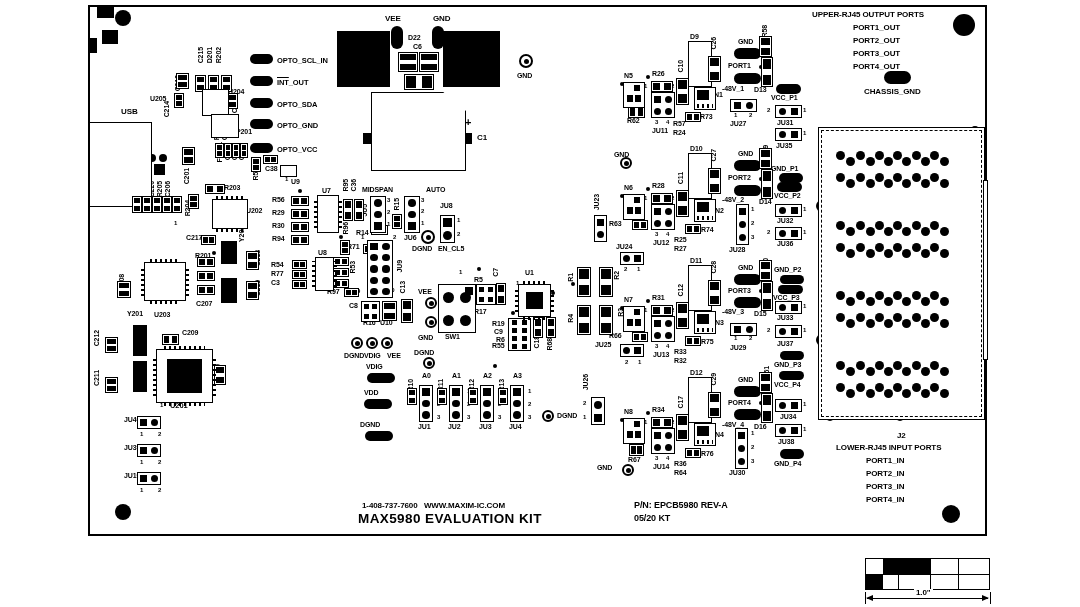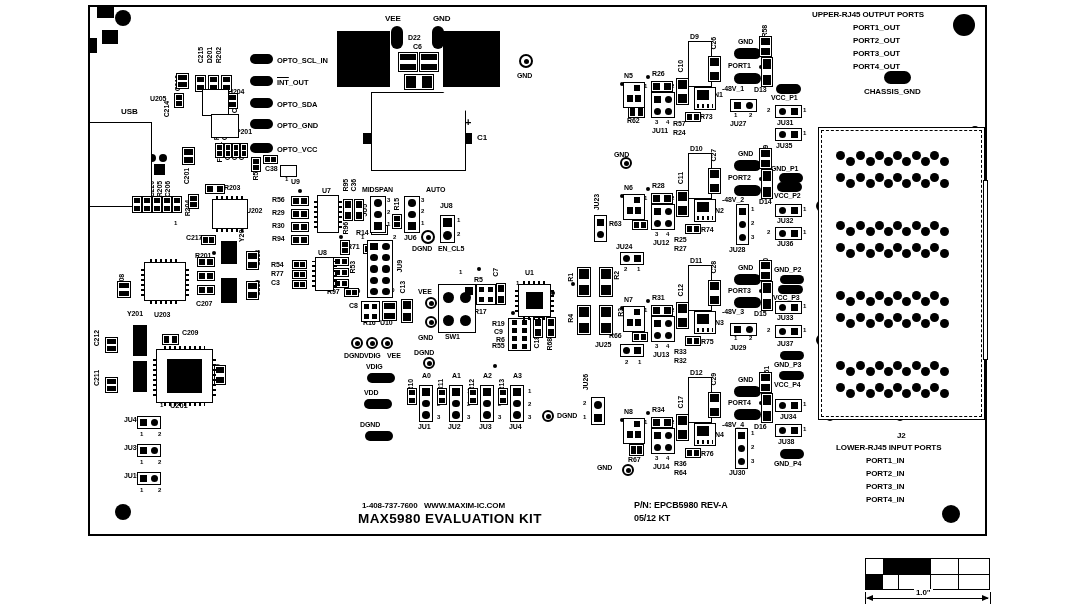--- a/index.html
+++ b/index.html
@@ -46,21 +46,21 @@
   <div class="lbl" style="left:897px;top:432px;font-size:8px">J2</div>
   <div class="lbl" style="left:836px;top:444px;font-size:8px">LOWER-RJ45 INPUT PORTS</div>
   <div class="lbl" style="left:866px;top:457px;font-size:8px">PORT1_IN</div>
   <div class="lbl" style="left:866px;top:470px;font-size:8px">PORT2_IN</div>
   <div class="lbl" style="left:866px;top:483px;font-size:8px">PORT3_IN</div>
   <div class="lbl" style="left:866px;top:496px;font-size:8px">PORT4_IN</div>
 
   <div class="lbl" style="left:362px;top:502px;font-size:8px">1-408-737-7600   WWW.MAXIM-IC.COM</div>
   <div class="lbl" style="left:358px;top:512px;font-size:13.5px;letter-spacing:0.4px">MAX5980 EVALUATION KIT</div>
   <div class="lbl" style="left:634px;top:501px;font-size:9px">P/N: EPCB5980 REV-A</div>
-  <div class="lbl" style="left:634px;top:514px;font-size:9px">05/12 KT</div>
+  <div class="lbl" style="left:634px;top:514px;font-size:9px">05/20 KT</div>
   <div class="lbl" style="left:914px;top:589px;font-size:8px;background:#fff;padding:0 2px;z-index:3">1.0"</div>
 <div class="lbl" style="left: 385px; top: 15px; font-size: 8px;">VEE</div>
     <div class="lbl" style="left: 433px; top: 15px; font-size: 8px;">GND</div>
     <div class="lbl" style="left: 408px; top: 34px;">D22</div>
     <div class="lbl" style="left: 413px; top: 43px;">C6</div>
     <div class="lbl" style="left: 517px; top: 72px;">GND</div>
     <div class="lbl" style="left: 465px; top: 117px; font-size: 11px;">+</div>
     <div class="lbl" style="left: 477px; top: 134px; font-size: 8px;">C1</div>
     <div class="lbl" style="left: 277px; top: 57px; font-size: 7.5px;">OPTO_SCL_IN</div>
     <div class="lbl" style="left: 277px; top: 79px; font-size: 7.5px;"><span class="ovl">INT</span>_OUT</div>

